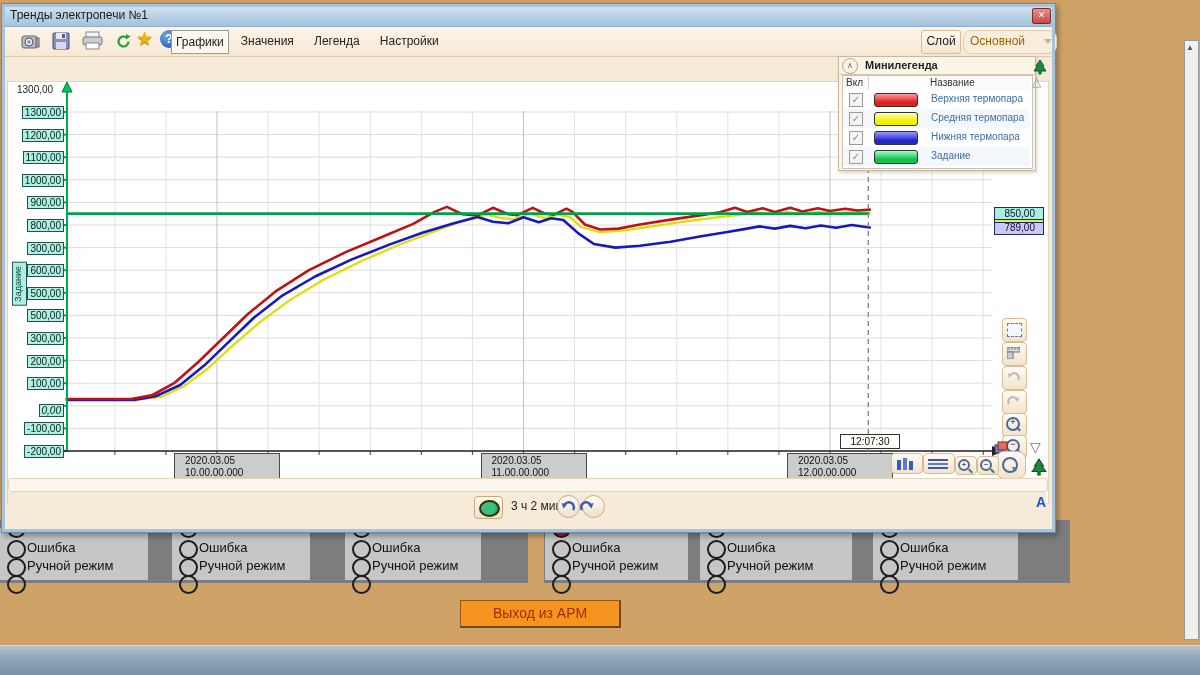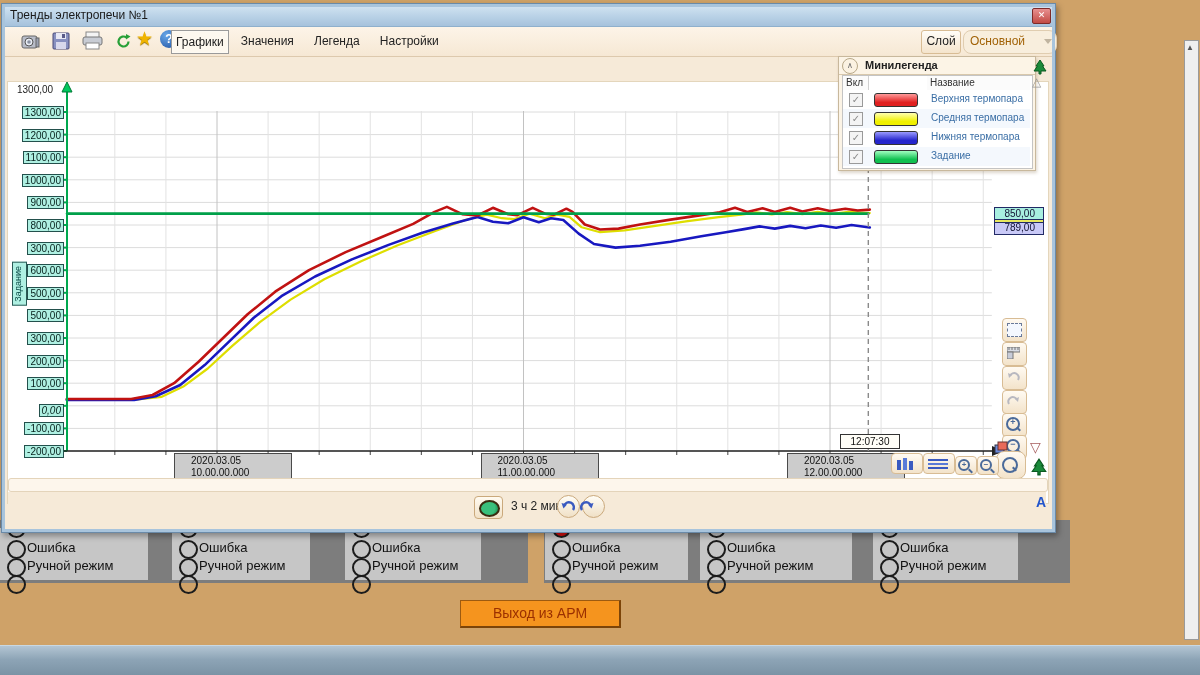--- a/index.html
+++ b/index.html
@@ -56,21 +56,21 @@
     border-left:4px solid transparent;border-right:4px solid transparent;border-top:5px solid #c0b4a0;}
 
   
   #chart-area{position:absolute;left:5px;top:53px;width:1040px;height:421px;background:#ffffff;
     border:1px solid #e4d6bc;margin-top:24px;}
   #plot-svg{position:absolute;left:0;top:0;}
   .corner-lab{position:absolute;font-size:10px;color:#222;}
   .ylab{position:absolute;right:984px;height:11px;background:#aff0e2;border:1px solid #23504c;
     font-size:10px;line-height:11px;color:#06201c;padding:0 2px;white-space:nowrap;}
   .tsbox{position:absolute;top:371px;width:84px;background:#cccccc;border:1px solid #4a4a4a;
-    font-size:10px;line-height:12px;color:#111;padding:1px 16px;}
+    font-size:10px;line-height:12px;color:#111;padding:1px 10px;}
   #cursor-label{position:absolute;left:832px;top:352px;width:58px;height:13px;background:#fffef8;
     border:1px solid #333;font-size:10px;line-height:13px;text-align:center;color:#111;}
   .valbox{position:absolute;left:986px;width:40px;height:12px;border:1px solid #222a66;
     font-size:10px;line-height:12px;text-align:right;padding-right:8px;color:#101030;}
   #ytitle{position:absolute;left:4px;top:180px;width:13px;background:#aff0e2;border:1px solid #2a5a56;
     color:#0a4a46;font-size:9px;writing-mode:vertical-rl;transform:rotate(180deg);
     padding:3px 0;text-align:center;}
 
   
   #legend{position:absolute;left:836px;top:52px;width:196px;height:113px;

